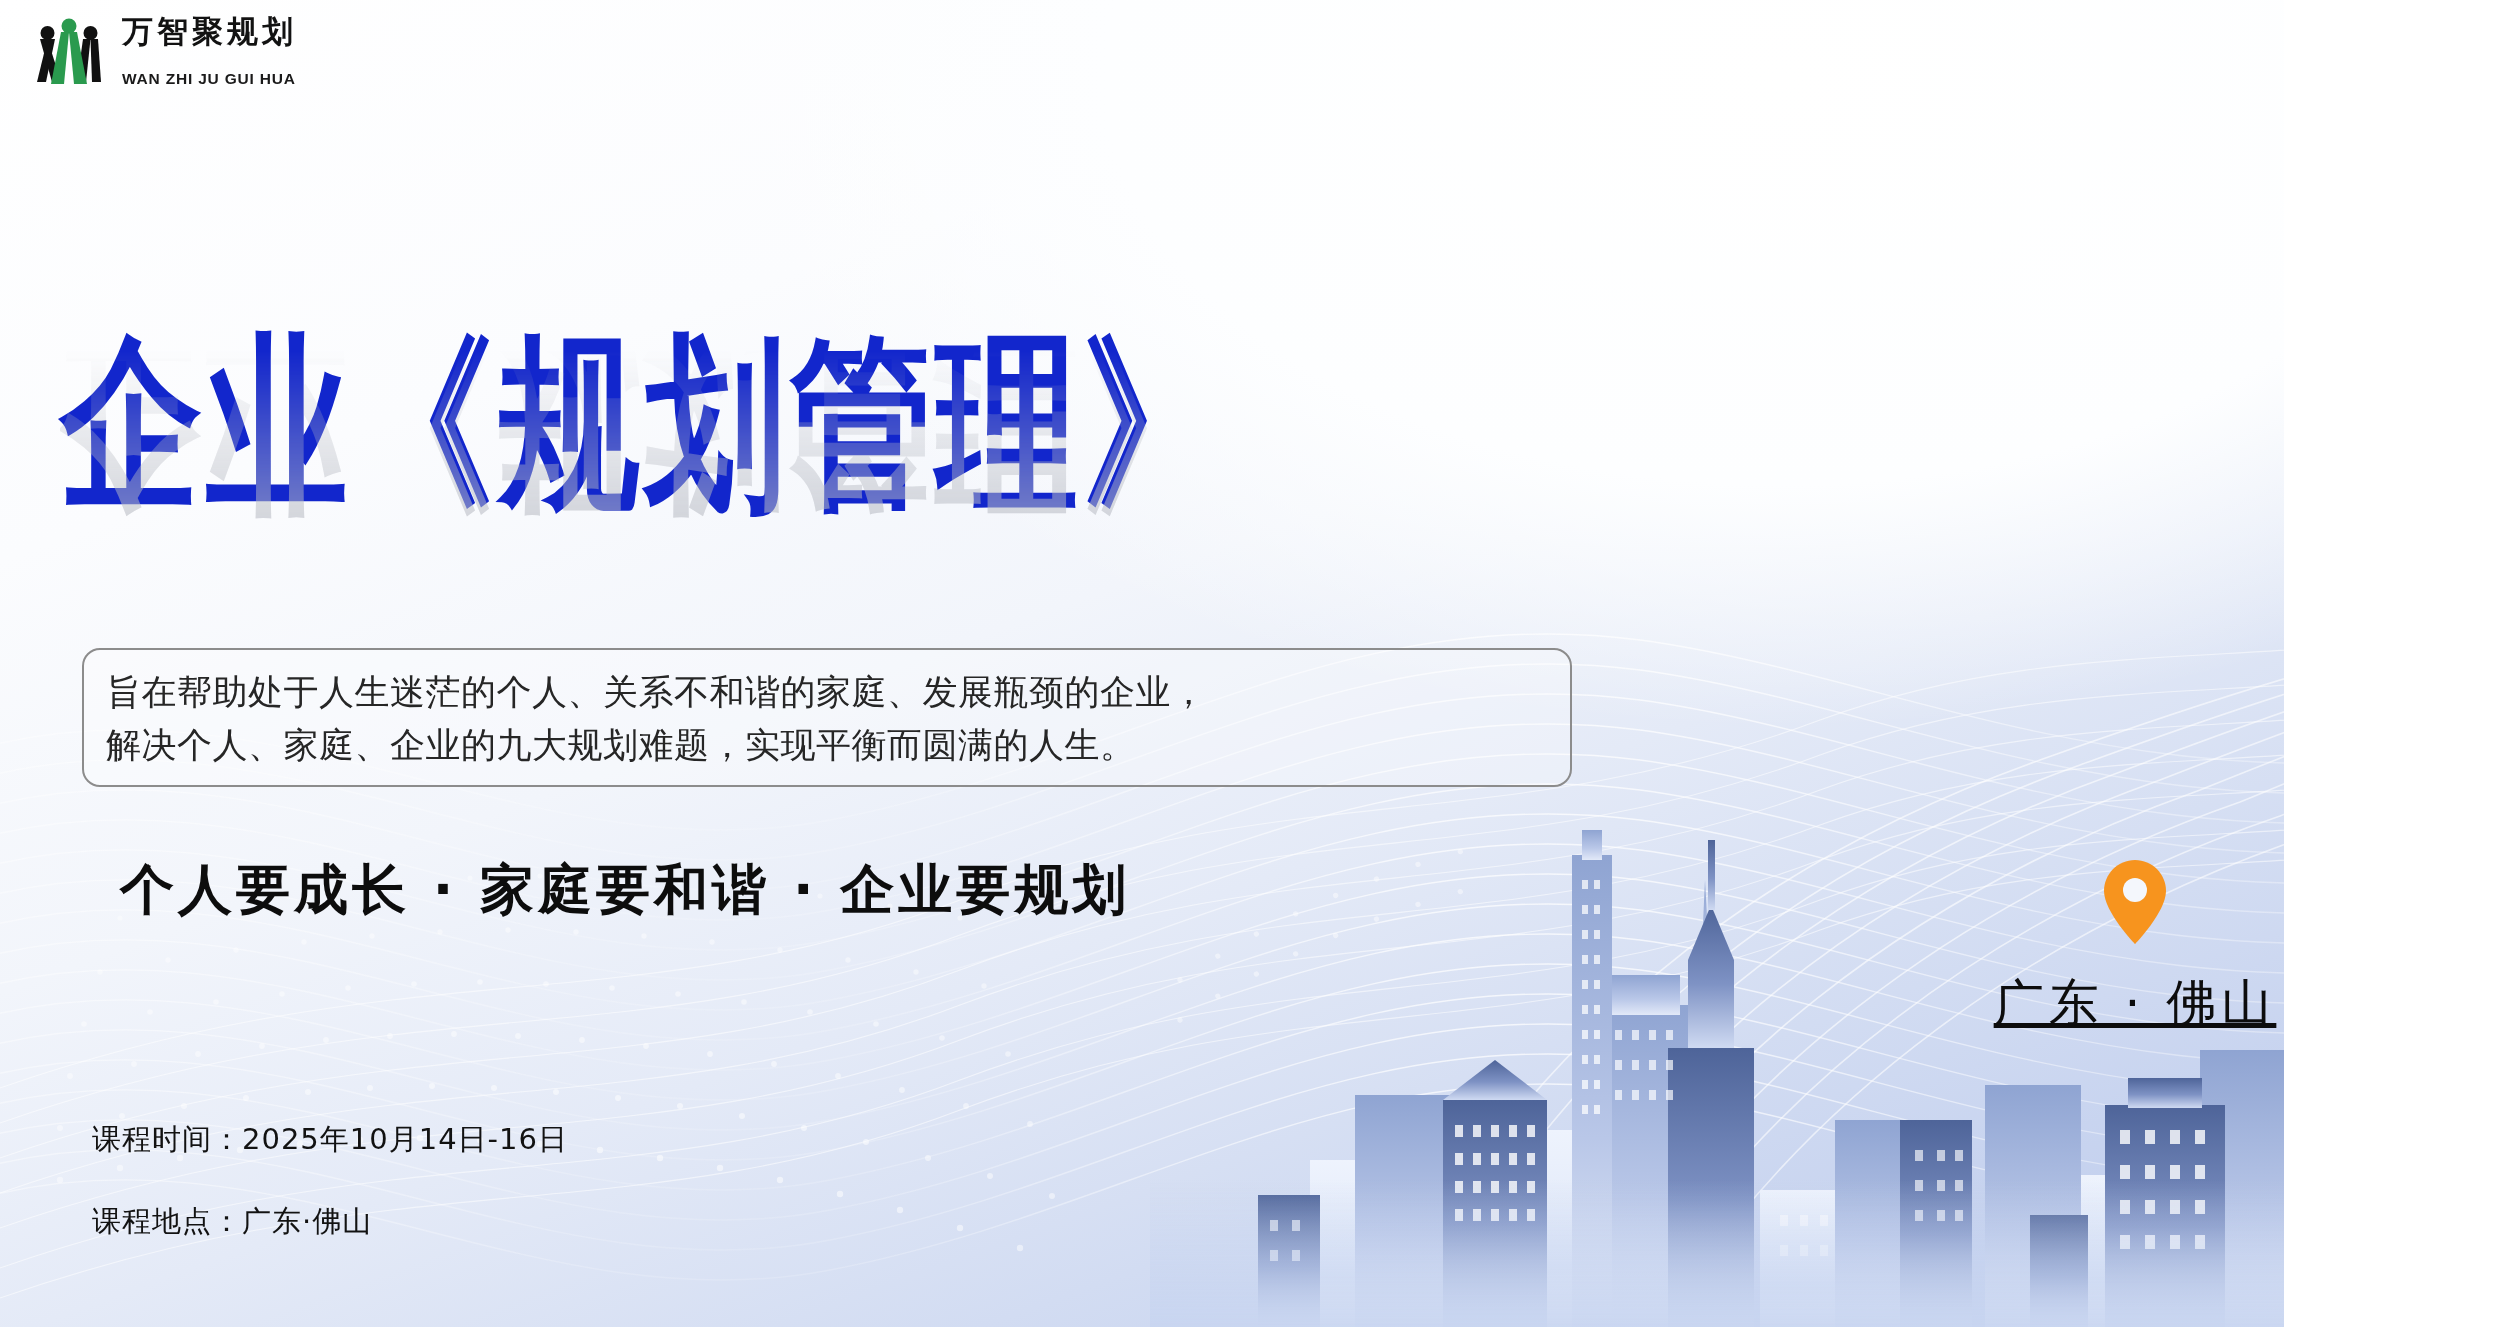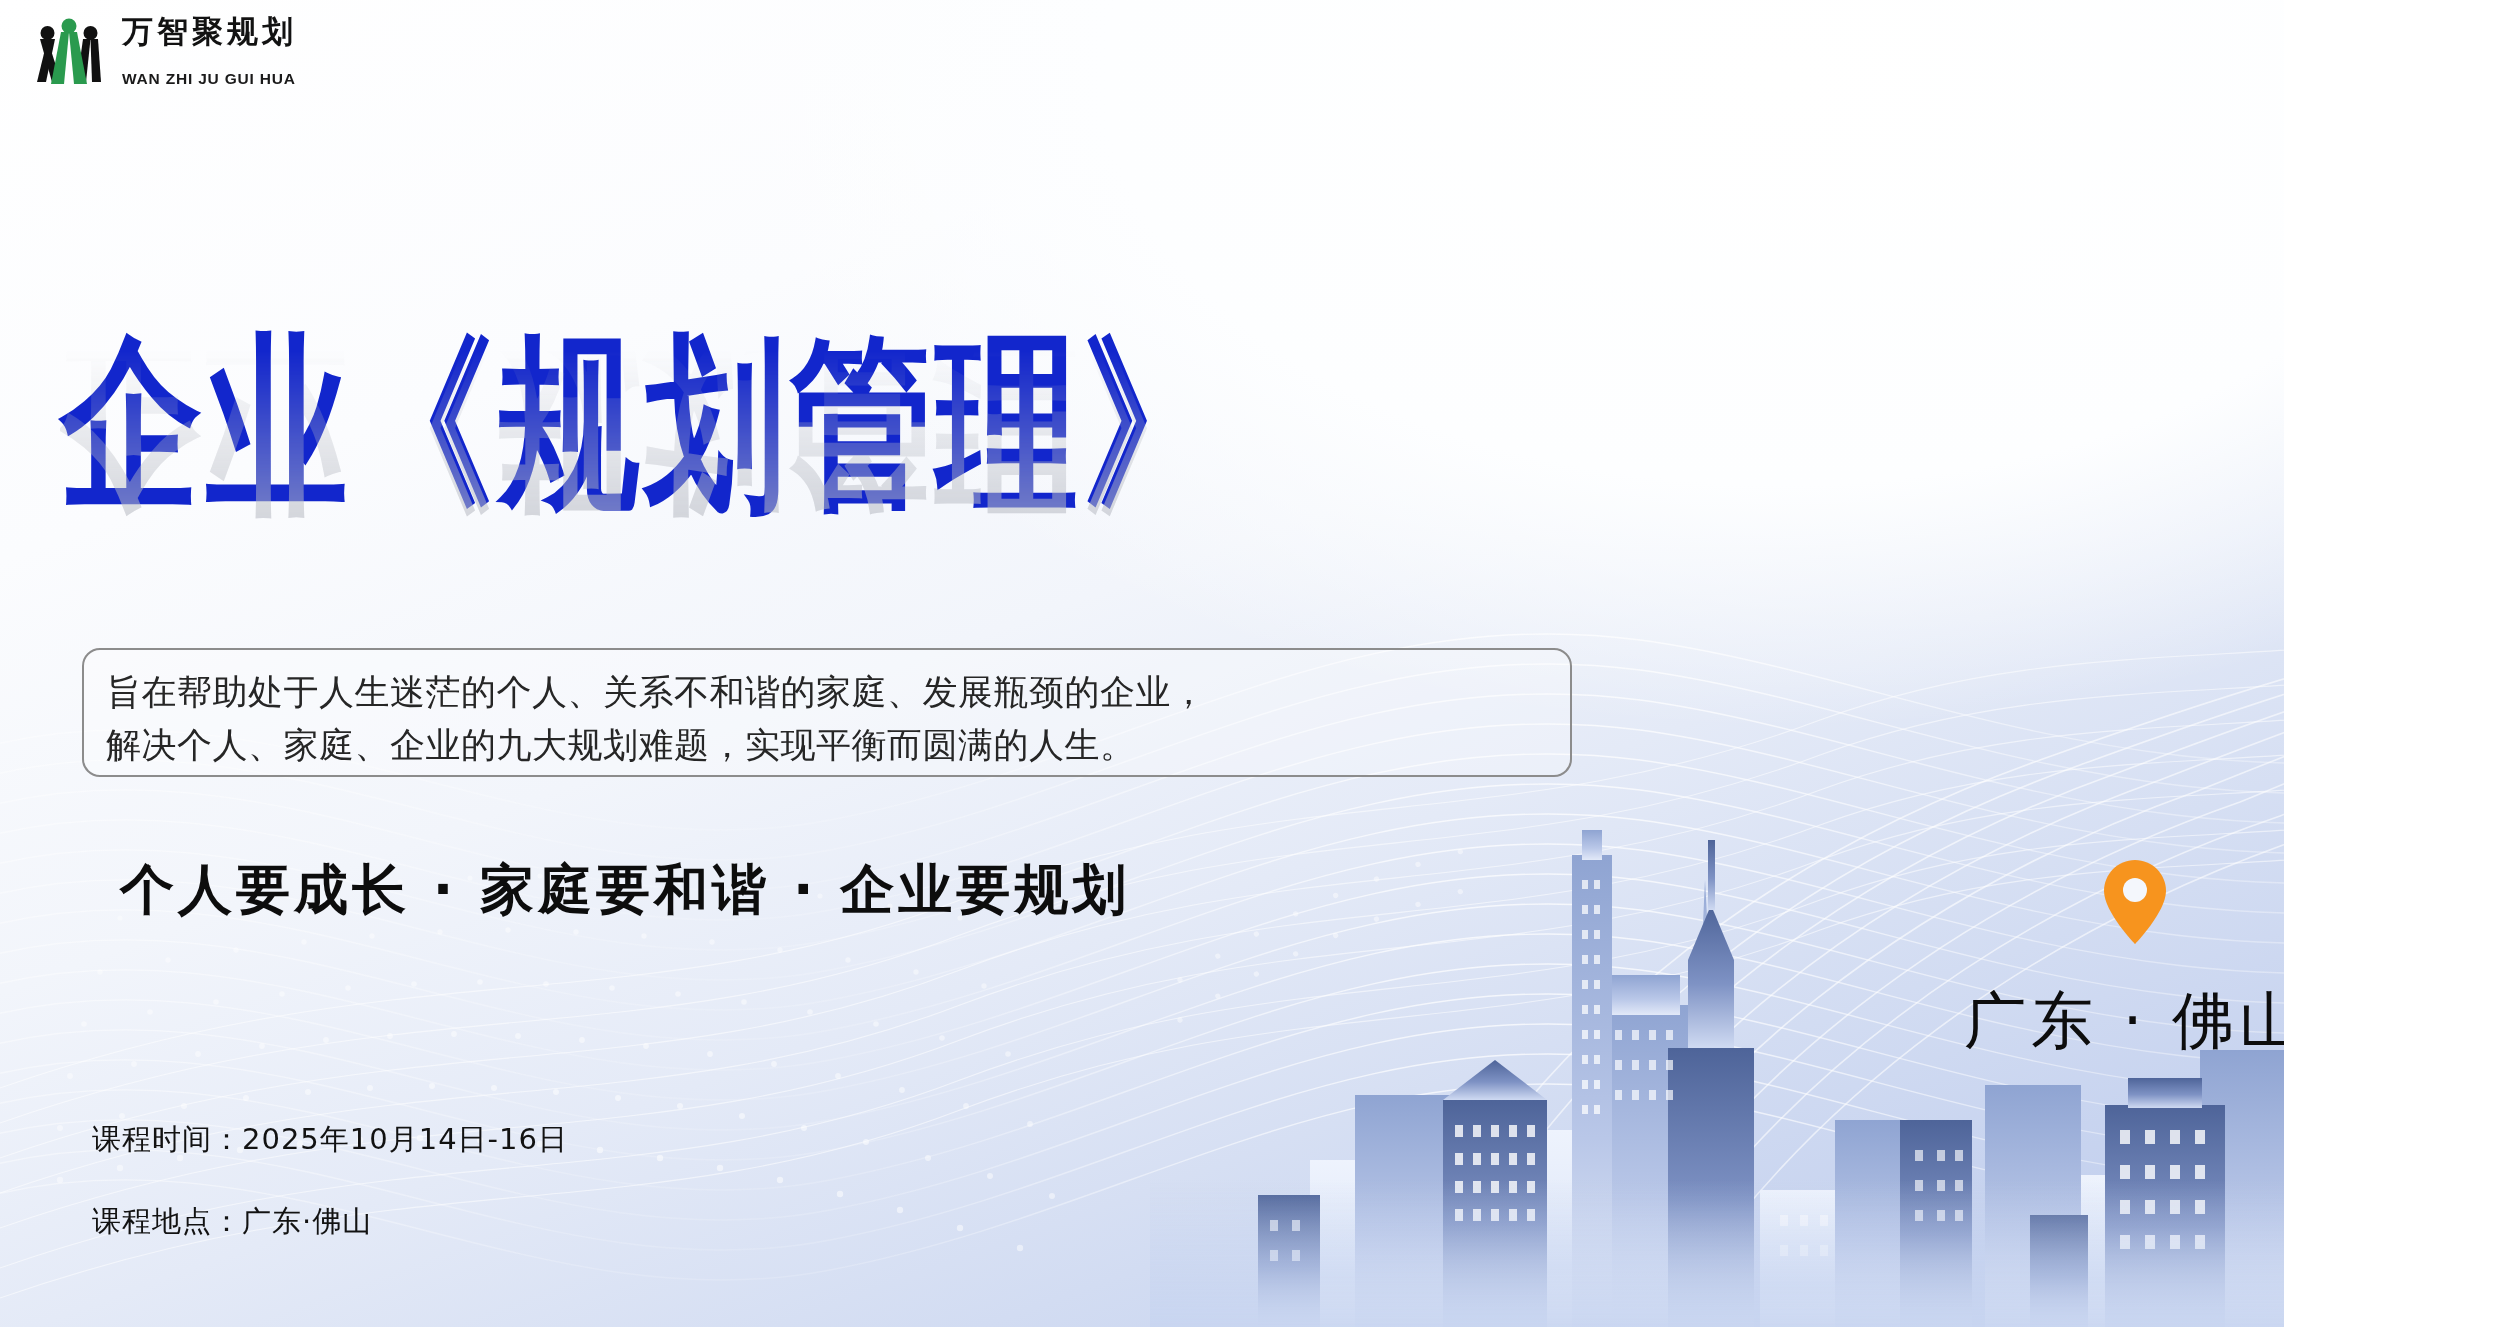--- a/index.html
+++ b/index.html
@@ -56,21 +56,21 @@
     position:absolute; left:0; top:205px;
     color:#b9bcc4;
     -webkit-mask-image:linear-gradient(to top, rgba(0,0,0,0) 12%, rgba(0,0,0,0.55) 78%, rgba(0,0,0,0.72) 100%);
     mask-image:linear-gradient(to top, rgba(0,0,0,0) 12%, rgba(0,0,0,0.55) 78%, rgba(0,0,0,0.72) 100%);
     opacity:.85;
   }
 
   
   #desc-box {
     position:absolute; left:82px; top:648px;
-    width:1490px; padding:16px 22px 4px 22px;
+    width:1490px; padding:16px 22px 14px 22px;
     border:2px solid #8c8c8c; border-radius:18px;
     background:rgba(255,255,255,0.28);
     z-index:30;
   }
   #desc-box p {
     font-family:"DejaVu Sans","Liberation Sans",sans-serif;
     font-size:35px; font-weight:400; color:#262626;
     line-height:1.50; letter-spacing:0.5px; white-space:nowrap;
   }
 
@@ -82,24 +82,24 @@
     letter-spacing:4px; white-space:nowrap; z-index:30;
   }
 
   
   #location-block {
     position:absolute; left:1955px; top:860px;
     width:360px; text-align:center; z-index:30;
   }
   #pin-icon { display:block; margin:0 auto; width:62px; height:84px; }
   #location-label {
-    margin-top:35px;
+    margin-top:26px;
     font-family:"DejaVu Sans","Liberation Sans",sans-serif;
-    font-size:62px; font-weight:400; color:#0d0d0d;
-    letter-spacing:5px; white-space:nowrap;
+    font-size:50px; font-weight:400; color:#0d0d0d;
+    letter-spacing:5px; white-space:nowrap;text-decoration:underline;
   }
 
   
   #course-info { position:absolute; left:92px; top:1120px; z-index:30; }
   #course-info .line {
     font-family:"DejaVu Sans","Liberation Sans",sans-serif;
     font-size:29px; font-weight:400; color:#121212;
     letter-spacing:1px; white-space:nowrap;
   }
   #course-info .line + .line { margin-top:42px; }

